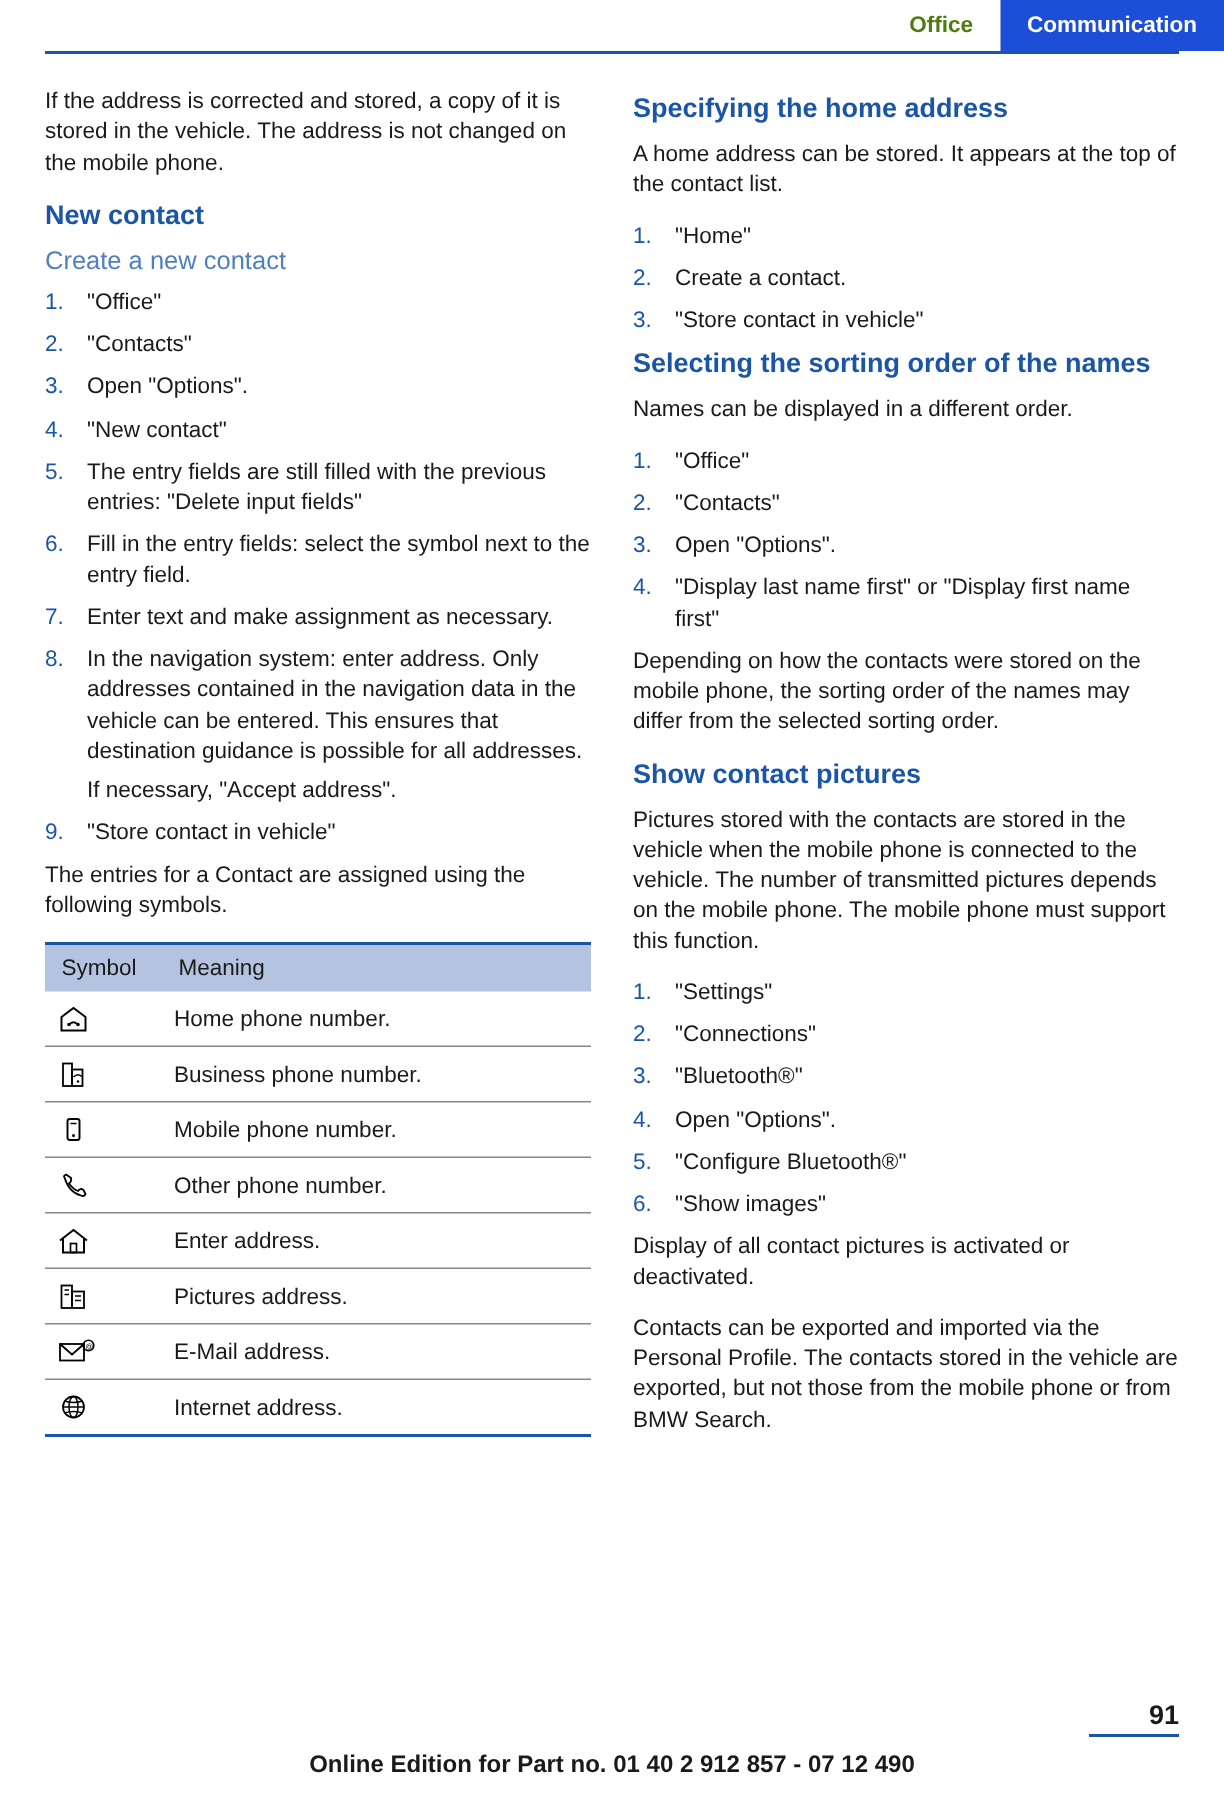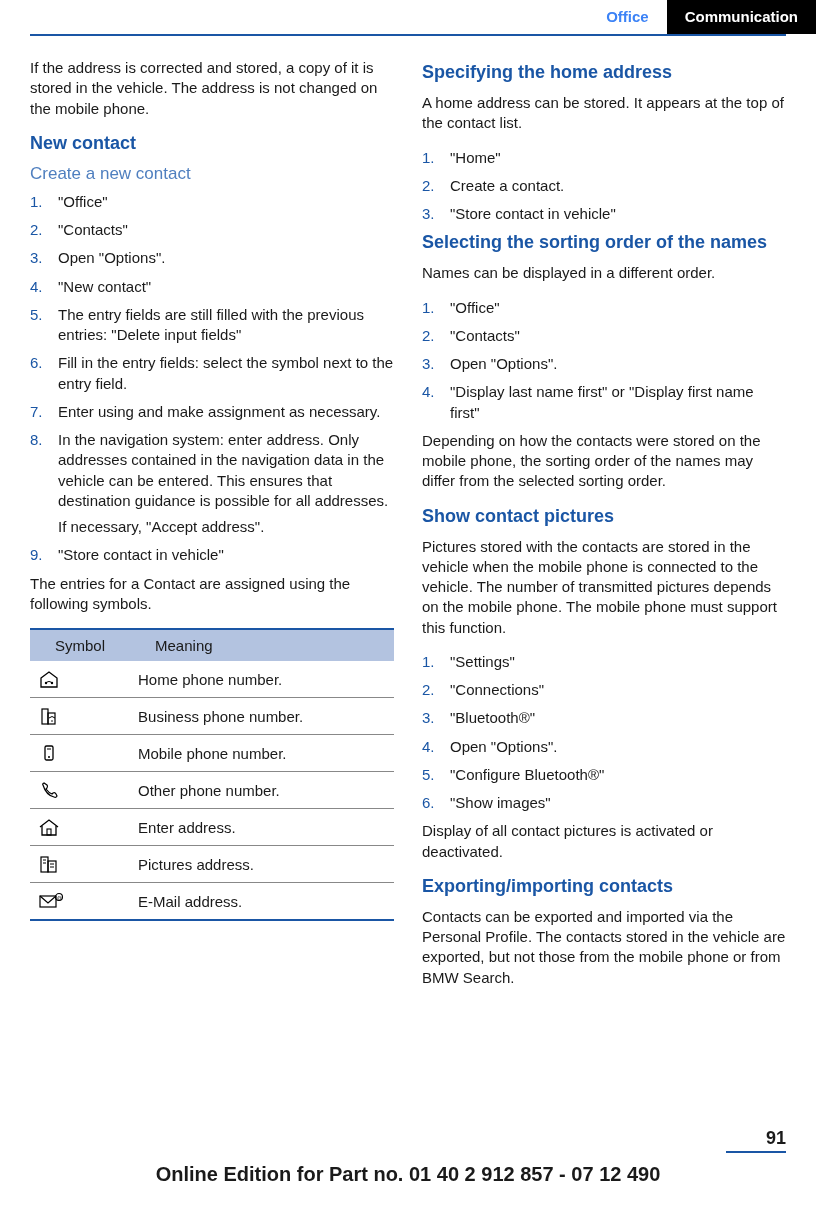--- a/index.html
+++ b/index.html
@@ -22,23 +22,23 @@
     justify-content: flex-end;
     align-items: stretch;
     height: 34px;
     margin-right: -30px;
   }
   .tab {
     padding: 8px 18px;
     font-weight: bold;
     font-size: 15px;
   }
-  .tab.plain { color: #3b82f6; }
+  .tab.plain { color: #4d7c0f; }
   .tab.active {
-    background: #000000;
+    background: #1d4ed8;
     color: #fff;
   }
   .hr-top {
     border: none;
     border-top: 2px solid #1a56a5;
     margin: 0 0 22px 0;
   }
   .columns {
     display: flex;
     gap: 28px;
@@ -83,21 +83,21 @@
   ol.steps .sub { margin-top: 6px; }
   table.symtable {
     width: 100%;
     border-collapse: collapse;
     margin-top: 4px;
   }
   table.symtable th {
     background: #b3c3e0;
     text-align: left;
     font-weight: normal;
-    padding: 7px 25px;
+    padding: 7px 11px;
     font-size: 15px;
     border-top: 2px solid #1a56a5;
   }
   table.symtable td {
     padding: 9px 8px;
     border-bottom: 1px solid #888;
     vertical-align: middle;
   }
   table.symtable tr:last-child td {
     border-bottom: 2px solid #1a56a5;
@@ -119,21 +119,21 @@
   .footer .hr-bot {
     border: none;
     border-top: 2px solid #1a56a5;
     margin: 0 0 6px 0;
     width: 60px;
     float: right;
   }
   .footer .edition {
     clear: both;
     text-align: center;
-    font-size: 20px;
+    font-size: 16px;
     padding-top: 4px;
   }
   .clearfix::after{content:"";display:table;clear:both;}
 </style>
 </head>
 <body>
 
 <div class="page">
   <div class="header-tabs">
     <div class="tab plain">Office</div>
@@ -149,21 +149,21 @@
       <div class="h1">New contact</div>
       <div class="h2">Create a new contact</div>
 
       <ol class="steps">
         <li>"Office"</li>
         <li>"Contacts"</li>
         <li>Open "Options".</li>
         <li>"New contact"</li>
         <li>The entry fields are still filled with the previous entries: "Delete input fields"</li>
         <li>Fill in the entry fields: select the symbol next to the entry field.</li>
-        <li>Enter using and make assignment as necessary.</li>
+        <li>Enter text and make assignment as necessary.</li>
         <li>
           <span>In the navigation system: enter address. Only addresses contained in the navigation data in the vehicle can be entered. This ensures that destination guidance is possible for all addresses.</span>
           <div class="sub">If necessary, "Accept address".</div>
         </li>
         <li>"Store contact in vehicle"</li>
       </ol>
 
       <p>The entries for a Contact are assigned using the following symbols.</p>
 
       <table class="symtable">
@@ -240,20 +240,32 @@
           <tr>
             <td class="symcell"><span>
               <svg width="26" height="18" viewBox="0 0 26 18">
                     <rect x="2" y="4" width="16" height="11" fill="none" stroke="#000" stroke-width="1.2"></rect>
                     <path d="M2 4 L10 11 L18 4" fill="none" stroke="#000" stroke-width="1.2"></path>
                     <circle cx="21" cy="5" r="3.5" fill="none" stroke="#000" stroke-width="1.1"></circle>
                     <text x="19" y="7.5" font-size="5" font-family="Arial">@</text>
                   </svg>
             </span></td>
             <td>E-Mail address.</td>
+          </tr>
+          <tr>
+            <td class="symcell"><span>
+              <svg width="22" height="18" viewBox="0 0 22 18">
+                    <circle cx="11" cy="9" r="7" fill="none" stroke="#000" stroke-width="1.2"></circle>
+                    <ellipse cx="11" cy="9" rx="3" ry="7" fill="none" stroke="#000" stroke-width="1"></ellipse>
+                    <line x1="4" y1="9" x2="18" y2="9" stroke="#000" stroke-width="1"></line>
+                    <path d="M5 5 Q11 7 17 5" fill="none" stroke="#000" stroke-width="0.9"></path>
+                    <path d="M5 13 Q11 11 17 13" fill="none" stroke="#000" stroke-width="0.9"></path>
+                  </svg>
+            </span></td>
+            <td>Internet address.</td>
           </tr>
         </tbody>
       </table>
     </div>
 
     <div class="col">
       <div class="h1">Specifying the home address</div>
       <p>A home address can be stored. It appears at the top of the contact list.</p>
       <ol class="steps">
         <li>"Home"</li>
@@ -276,21 +288,20 @@
       <ol class="steps">
         <li>"Settings"</li>
         <li>"Connections"</li>
         <li>"Bluetooth®"</li>
         <li>Open "Options".</li>
         <li>"Configure Bluetooth®"</li>
         <li>"Show images"</li>
       </ol>
       <p>Display of all contact pictures is activated or deactivated.</p>
 
-      <div class="h1">Exporting/importing contacts</div>
       <p>Contacts can be exported and imported via the Personal Profile. The contacts stored in the vehicle are exported, but not those from the mobile phone or from BMW Search.</p>
     </div>
   </div>
 
   <div class="footer">
     <div class="clearfix">
       <div class="pagenum">91</div>
       <hr class="hr-bot">
     </div>
     <div class="edition">Online Edition for Part no. 01 40 2 912 857 - 07 12 490</div>

